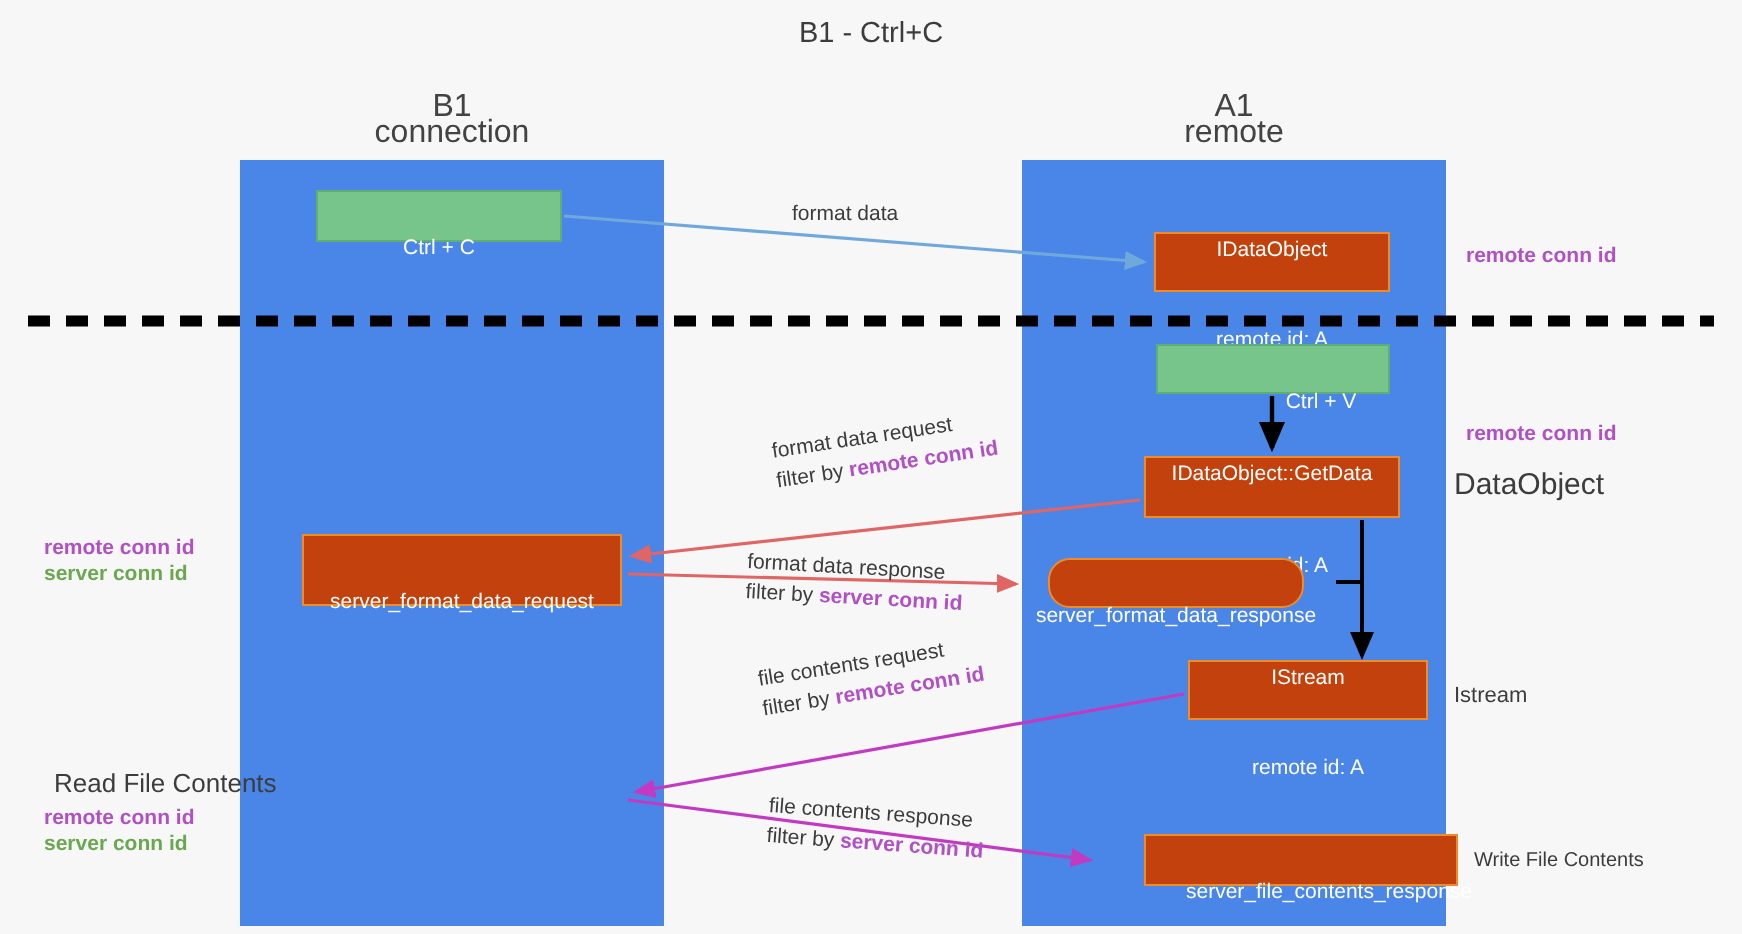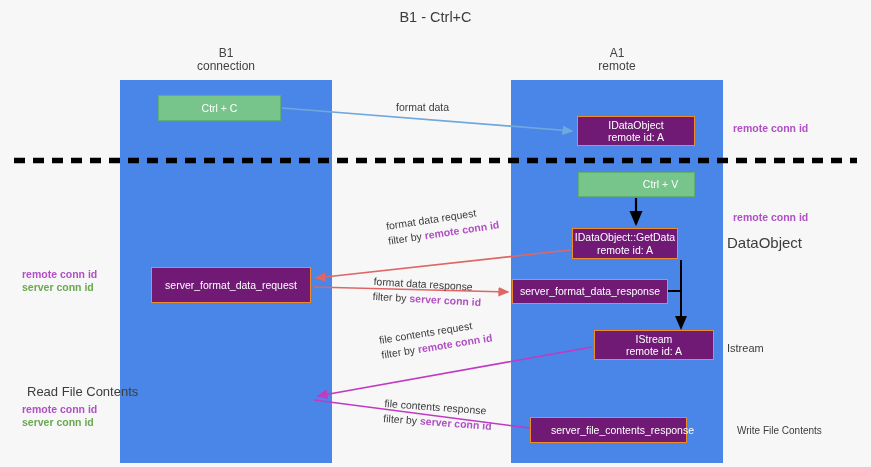--- a/index.html
+++ b/index.html
@@ -13,54 +13,54 @@
   }
   #stage{position:absolute;inset:0;width:871px;height:467px;}
 
   
   .lane{position:absolute;background:#4a86e8;}
   #lane-b1{left:120px;top:80px;width:212px;height:383px;}
   #lane-a1{left:511px;top:80px;width:212px;height:383px;}
 
   .lane-head{
     position:absolute;text-align:center;width:212px;
-    font-size:12px;line-height:13px;color:#434343;
+    font-size:16px;line-height:13px;color:#434343;
   }
   #head-b1{left:120px;top:47px;}
   #head-a1{left:511px;top:47px;}
   .lane-head .l1{display:block;}
   .lane-head .l2{display:block;}
 
   
   #title{
     position:absolute;left:0;top:8px;width:871px;text-align:center;
     font-size:14.5px;line-height:19px;color:#3c3c3c;
   }
   #title span{display:block;}
 
   
   .box{
     position:absolute;display:flex;flex-direction:column;
     align-items:center;justify-content:center;
     text-align:center;color:#ffffff;font-size:10.5px;line-height:12.5px;
     box-sizing:border-box;
   }
-  .box.orange{background:#701a75;border:1px solid #f08c28;}
+  .box.orange{background:#c2410c;border:1px solid #f08c28;}
   .box.green{background:#7cc47f;background:#77c58a;border:1px solid #5fae73;color:#ffffff;}
-  .box .ln{display:block;}
+  .box .ln{display:block;margin-top:33px;}
 
   #box-ctrlc{left:158px;top:95px;width:123px;height:26px;}
   #box-idataobject{left:577px;top:116px;width:118px;height:30px;}
   #box-ctrlv{left:578px;top:172px;width:117px;height:25px;padding-left:48px;}
-  #box-getdata{left:572px;top:228px;width:106px;height:31px;}
+  #box-getdata{left:572px;top:228px;width:128px;height:31px;}
   #box-sfdreq{left:151px;top:267px;width:160px;height:36px;}
-  #box-sfdresp{left:512px;top:279px;width:156px;height:25px;}
+  #box-sfdresp{left:524px;top:279px;width:128px;height:25px;border-radius:11px;}
   #box-istream{left:594px;top:330px;width:120px;height:30px;}
   #box-sfcreq{left:151px;top:384px;width:161px;height:26px;}
-  #box-sfcresp{left:530px;top:417px;width:157px;height:26px;padding-left:28px;}
+  #box-sfcresp{left:572px;top:417px;width:157px;height:26px;padding-left:28px;}
 
   
   .side{
     position:absolute;font-size:10.5px;line-height:13px;font-weight:bold;
   }
   .purple{color:#b14fc5;}
   .green-t{color:#6aa84f;}
   .plain{color:#3c3c3c;font-weight:normal;}
 
   #lbl-rc-1{left:733px;top:122px;}

